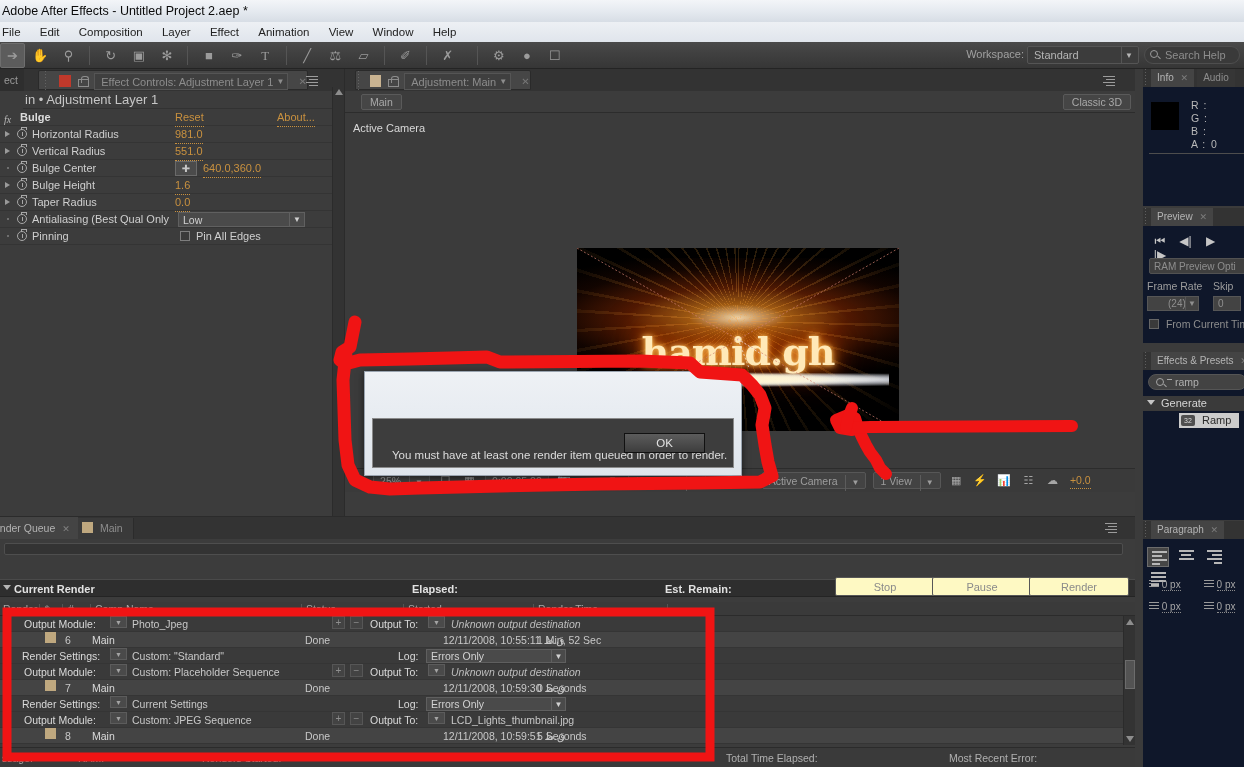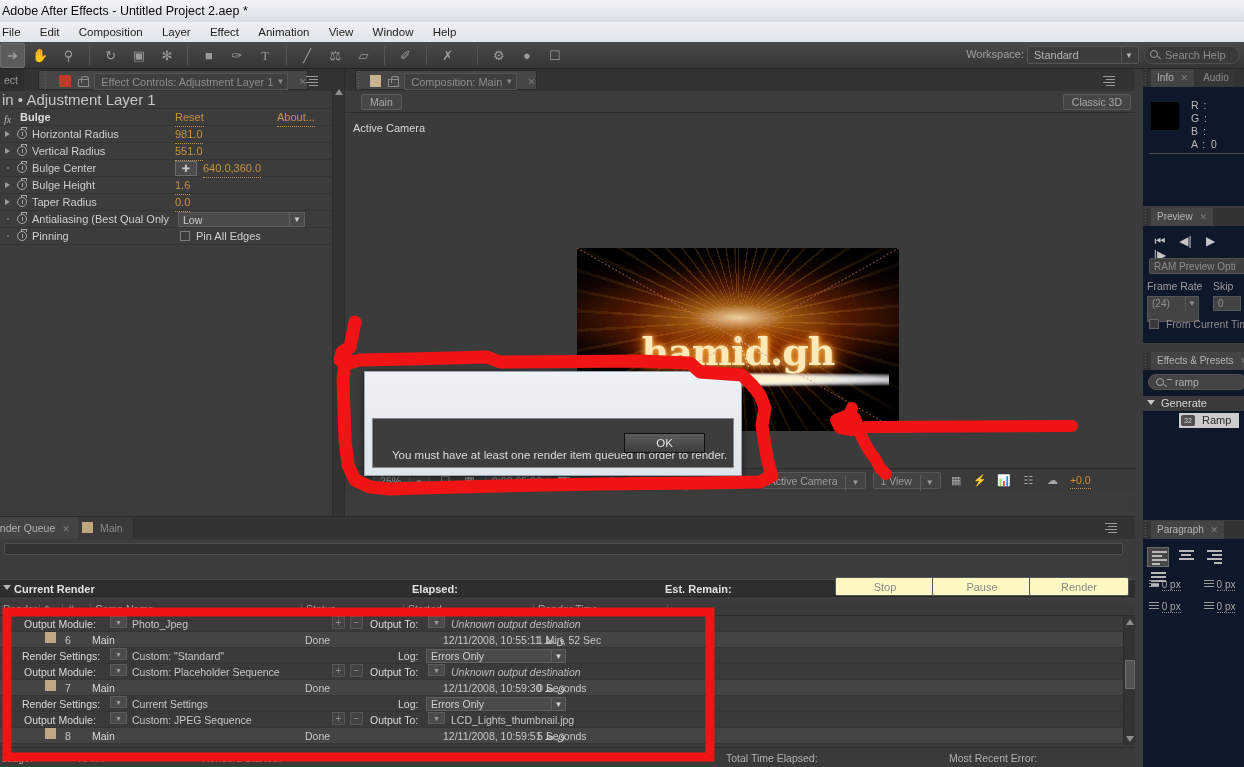--- a/index.html
+++ b/index.html
@@ -88,22 +88,22 @@
   .lock-ic { display:inline-block; width:9px; height:11px; vertical-align:middle; position:relative; }
   .lock-ic:before { content:''; position:absolute; left:0; bottom:0; width:9px; height:6px;
                     border:1px solid #8d8d8d; }
   .lock-ic:after  { content:''; position:absolute; left:3px; top:0; width:6px; height:6px;
                     border:1px solid #8d8d8d; border-bottom:none; border-radius:3px 3px 0 0; }
   .ec-title { display:inline-block; font-size:11px; color:#8d8d8d; padding: 0 14px 0 6px;
               background:#3f3f3f; border:1px solid #555; margin-left:4px; height:17px; line-height:16px;
               vertical-align:middle; }
   .ec-title .arw { float:right; margin-right:-11px; font-size:8px; }
   .ec-x { display:inline-block; color:#777; font-size:10px; margin-left:7px; vertical-align:middle; }
-  .ec-breadcrumb { height:18px; line-height:18px; font-size:15px; color:#c6c6c6;
-                   padding-left:2px; background:#3c3c3c; border-bottom:1px solid #323232; }
+  .ec-breadcrumb { height:18px; line-height:18px; font-size:13px; color:#c6c6c6;
+                   padding-left:2px; background:#3c3c3c; border-bottom:1px solid #323232;margin-left:23px; }
   .fxrow { height:17px; line-height:17px; position:relative; font-size:11px; border-bottom:1px solid #343434;}
   .fxrow.hdr { background:#3c3c3c; }
   .fx-ic { position:absolute; left:4px; top:2px; font-style:italic; font-size:10px; color:#b9b9b9;
            font-family:"Liberation Serif", serif; }
   .fx-name { position:absolute; left:20px; font-weight:bold; color:#dcdcdc; }
   .lnk { color:#c9913f; text-decoration: none; border-bottom:1px dotted #c9913f; cursor:pointer;}
   .fx-reset { position:absolute; left:175px; }
   .fx-about { position:absolute; left:277px; }
   .tri { position:absolute; left:5px; top:5px; width:0; height:0;
          border-left:5px solid #9a9a9a; border-top:3.5px solid transparent; border-bottom:3.5px solid transparent;}
@@ -208,22 +208,22 @@
 
   #preview-panel { top:208px; height:135px; }
   .prev-body { position:relative; height:calc(100% - 18px); }
   .transport { position:absolute; left:6px; top:8px; width:98px; color:#c6c6c6; font-size:12px; }
   .tp { display:inline-block; width:22px; text-align:center; }
   .ram-btn { position:absolute; left:6px; top:32px; width:100px; height:16px; background:#3f3f3f;
              border:1px solid #525252; border-radius:2px; font-size:10px; color:#8e8e8e;
              line-height:15px; padding-left:4px; overflow:hidden; white-space:nowrap;}
   .fr-lbl { position:absolute; left:4px; top:54px; font-size:10.5px; color:#9d9d9d; }
   .skip-lbl { position:absolute; left:70px; top:54px; font-size:10.5px; color:#9d9d9d; }
-  .fr-box { position:absolute; left:4px; top:70px; width:52px; height:26px; background:#434343;
-            border:1px solid #565656; font-size:10px; color:#8f8f8f; line-height:14px; padding-left:4px;}
+  .fr-box { position:absolute; left:4px; top:70px; width:52px; height:15px; background:#434343;
+            border:1px solid #565656; font-size:10px; color:#8f8f8f; line-height:14px; padding-left:20px;}
   .fr-box .arw { position:absolute; right:0; top:0; width:13px; text-align:center; border-left:1px solid #565656; font-size:8px;}
   .skip-box { position:absolute; left:70px; top:70px; width:28px; height:15px; background:#434343;
               border:1px solid #565656; font-size:10px; color:#8f8f8f; line-height:14px; padding-left:4px;}
   .fcur { position:absolute; left:6px; top:92px; font-size:10.5px; color:#8d8d8d; white-space:nowrap;}
   .fcur .cb { display:inline-block; width:10px; height:10px; background:#3a3a3a; border:1px solid #666;
               vertical-align:-1px; margin-right:4px;}
 
   #fx-presets-panel { top:352px; height:168px; }
   .fxp-search { position:absolute; left:5px; top:22px; width:99px; height:16px; background:#434343;
                 border:1px solid #555; border-radius:8px; font-size:10.5px; color:#b0b0b0;
@@ -460,21 +460,21 @@
     </div>
   </div>
 
   <div class="panel" id="comp-panel">
     <div class="comp-tabrow">
       <div class="comp-tab">
         <span class="grip"></span>
         <span class="sq-tan"></span>
         <span class="lock-ic"></span>
         <span class="ec-title">
-          <span>Composition: Main</span>
+          <span>Adjustment: Main</span>
           <span class="arw">▼</span>
         </span>
         <span class="ec-x">✕</span>
       </div>
       <div class="panelmenu" style="right:18px;top:5px">
           <i></i>
           <i></i>
           <i></i>
           <i></i>
         </div>

